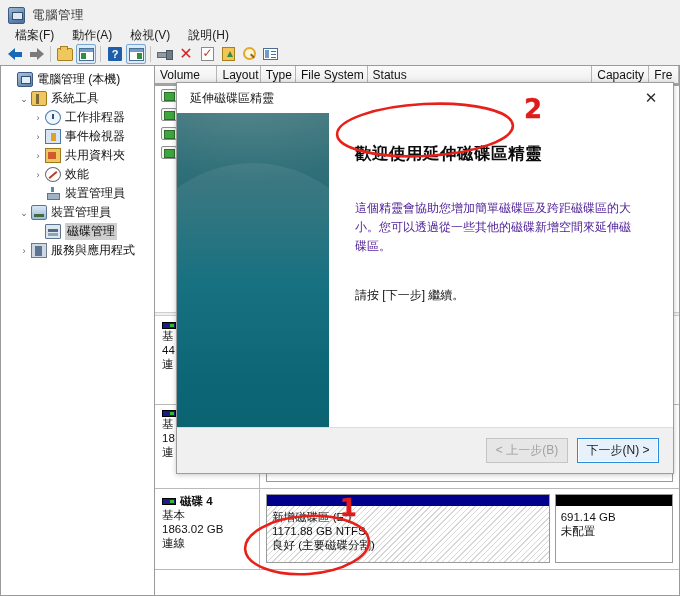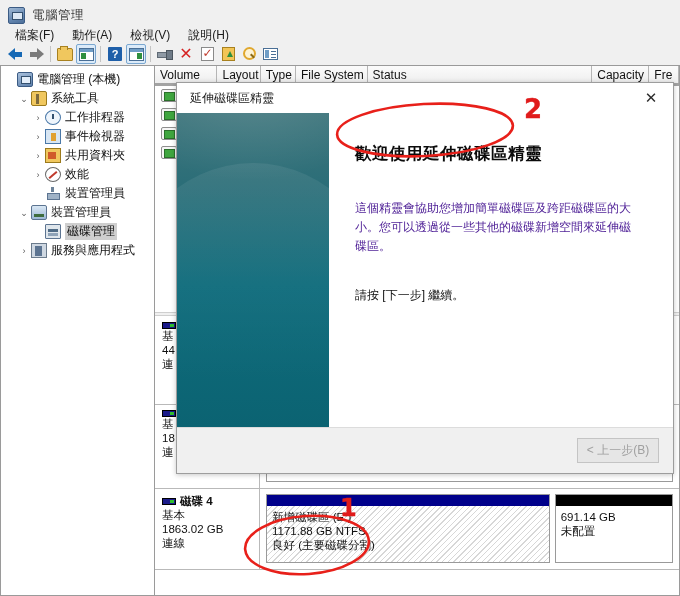--- a/index.html
+++ b/index.html
@@ -466,20 +466,21 @@
     <div class="dlg-body">
       <div class="dlg-banner"></div>
       <div class="dlg-main">
         <div class="dlg-h1">歡迎使用延伸磁碟區精靈</div>
         <div class="dlg-p">這個精靈會協助您增加簡單磁碟區及跨距磁碟區的大小。您可以透過從一些其他的磁碟新增空間來延伸磁碟區。</div>
         <div class="dlg-p2">請按 [下一步] 繼續。</div>
       </div>
     </div>
     <div class="dlg-footer">
       <div class="dbtn disabled">&lt; 上一步(B)</div>
+      <div class="dbtn default">下一步(N) &gt;</div>
     </div>
   </div>
 
   <svg class="ellipse-svg" width="680" height="596" style="left:0; top:0;">
 
     <ellipse cx="307" cy="545" rx="62" ry="29" fill="none" stroke="#e8201a" stroke-width="2.6" transform="rotate(-4 307 545)"></ellipse>
 
     <ellipse cx="425" cy="130" rx="88" ry="26" fill="none" stroke="#e8201a" stroke-width="2.6" transform="rotate(-3 425 130)"></ellipse>
   </svg>
 

